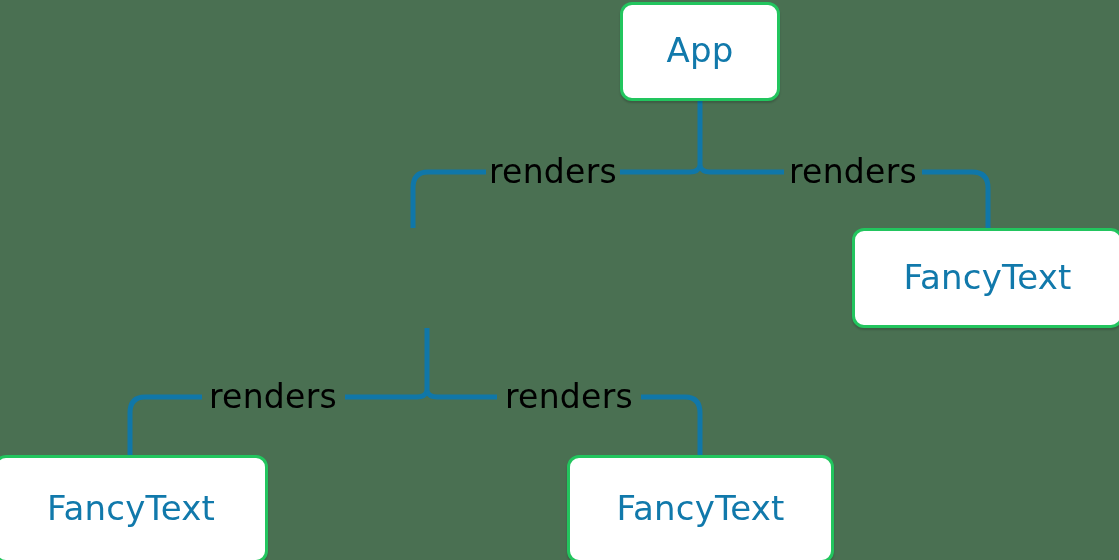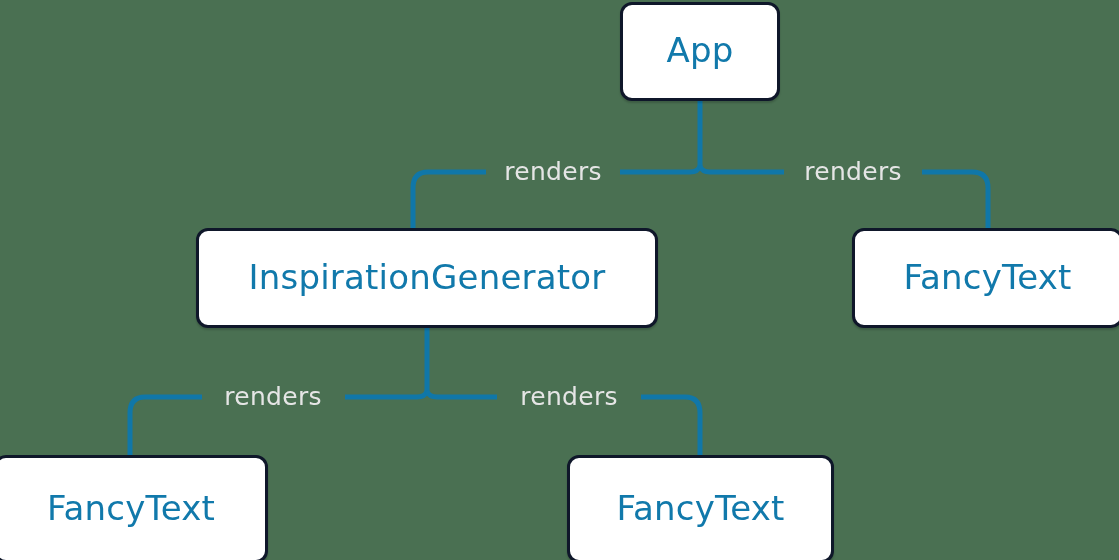--- a/index.html
+++ b/index.html
@@ -20,41 +20,41 @@
     left: 0;
     top: 0;
     width: 1119px;
     height: 560px;
     pointer-events: none;
   }
   .node {
     position: absolute;
     box-sizing: border-box;
     background: #ffffff;
-    border: 3px solid #0f172a;
+    border: 3px solid #22c55e;
     border-radius: 12px;
     display: flex;
     align-items: center;
     justify-content: center;
     color: #1179ab;
     font-size: 34px;
     font-weight: 400;
     letter-spacing: 0.2px;
     white-space: nowrap;
     box-shadow: 0 2px 2px rgba(0,0,0,0.18);
   }
   .node-label {
     display: block;
     line-height: 1;
     padding-bottom: 3px;
   }
   .edge-label {
     position: absolute;
-    color: #e5e5e5;
-    font-size: 25px;
+    color: #000000;
+    font-size: 33px;
     font-weight: 500;
     letter-spacing: 0.3px;
     white-space: nowrap;
     line-height: 1;
     transform: translate(-50%, -50%);
   }
   
   #node-app          { left: 620px;  top: 2px;   width: 160px; height: 99px; }
   #node-inspiration  { left: 196px;  top: 228px; width: 462px; height: 100px; }
   #node-fancytext-r  { left: 852px;  top: 228px; width: 271px; height: 100px; }
@@ -93,23 +93,20 @@
       <path d="M 437 397 L 497 397"></path>
       <path d="M 641 397 L 685 397"></path>
       <path d="M 685 397 Q 700 397 700 413 L 700 455"></path>
     </g>
   </svg>
 
   <div class="node" id="node-app">
     <span class="node-label">App</span>
   </div>
 
-  <div class="node" id="node-inspiration">
-    <span class="node-label">InspirationGenerator</span>
-  </div>
 
   <div class="node" id="node-fancytext-r">
     <span class="node-label">FancyText</span>
   </div>
 
   <div class="node" id="node-fancytext-b">
     <span class="node-label">FancyText</span>
   </div>
 
   <div class="node" id="node-copyright">

